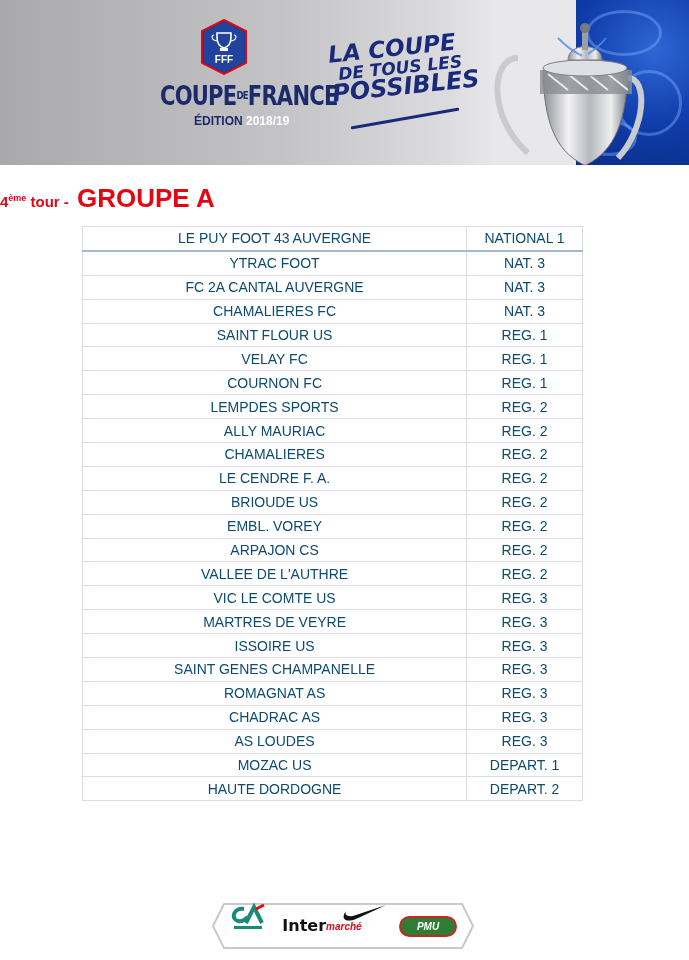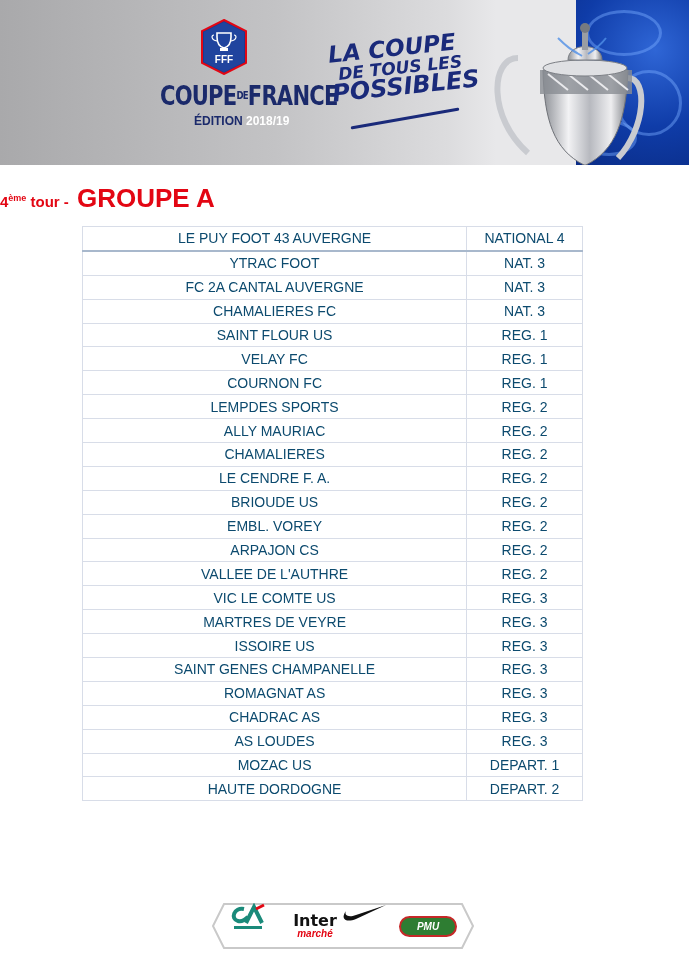--- a/index.html
+++ b/index.html
@@ -91,21 +91,21 @@
 </div>
 
 <div class="heading">
   <span class="round"><span>4</span><sup>ème</sup><span> tour - </span></span><span class="group">GROUPE A</span>
 </div>
 
 <table class="teams">
   <tbody>
     <tr>
         <td class="team">LE PUY FOOT 43 AUVERGNE</td>
-        <td class="level">NATIONAL 4</td>
+        <td class="level">NATIONAL 1</td>
       </tr>
     <tr>
         <td class="team">YTRAC FOOT</td>
         <td class="level">NAT. 3</td>
       </tr>
     <tr>
         <td class="team">FC 2A CANTAL AUVERGNE</td>
         <td class="level">NAT. 3</td>
       </tr>
     <tr>
@@ -200,21 +200,21 @@
     <polygon points="12,1 250,1 261,23 250,45 12,45 1,23" fill="#ffffff" stroke="#c9c9c9" stroke-width="2"></polygon>
   </svg>
   <div class="sp" style="left:16px;width:44px;">
     <svg width="40" height="28" viewBox="0 0 40 28">
       <path d="M16 6 c-10 -2 -14 10 -6 12 c4 1 8 -2 10 -4" fill="none" stroke="#1a8a7a" stroke-width="4"></path>
       <path d="M18 20 l8 -16 l8 16" fill="none" stroke="#1a8a7a" stroke-width="4"></path>
       <path d="M28 6 l8 -4" stroke="#e30613" stroke-width="3"></path>
       <rect x="6" y="23" width="28" height="3" fill="#1a8a7a"></rect>
     </svg>
   </div>
-  <div class="sp" style="left:77px;width:52px;flex-direction:column;line-height:0.9;">
+  <div class="sp" style="left:84px;width:52px;flex-direction:row;line-height:0.9;">
     <span style="font-weight:bold;font-size:16px;color:#111;font-family:'DejaVu Sans',sans-serif;">Inter</span>
     <span style="font-weight:bold;font-style:italic;font-size:10px;color:#e30613;">marché</span>
   </div>
   <div class="sp" style="left:128px;width:52px;">
     <svg width="48" height="20" viewBox="0 0 48 20">
       <path d="M6 8 c-6 8 0 12 10 8 l30 -14 l-30 10 c-8 3 -12 0 -10 -4z" fill="#111"></path>
     </svg>
   </div>
   <div class="sp" style="left:190px;width:52px;">
     <div style="background:#2e7d32;border:2px solid #c62828;border-radius:12px;padding:3px 16px;color:#fff;font-weight:bold;font-style:italic;font-size:10px;">PMU</div>

